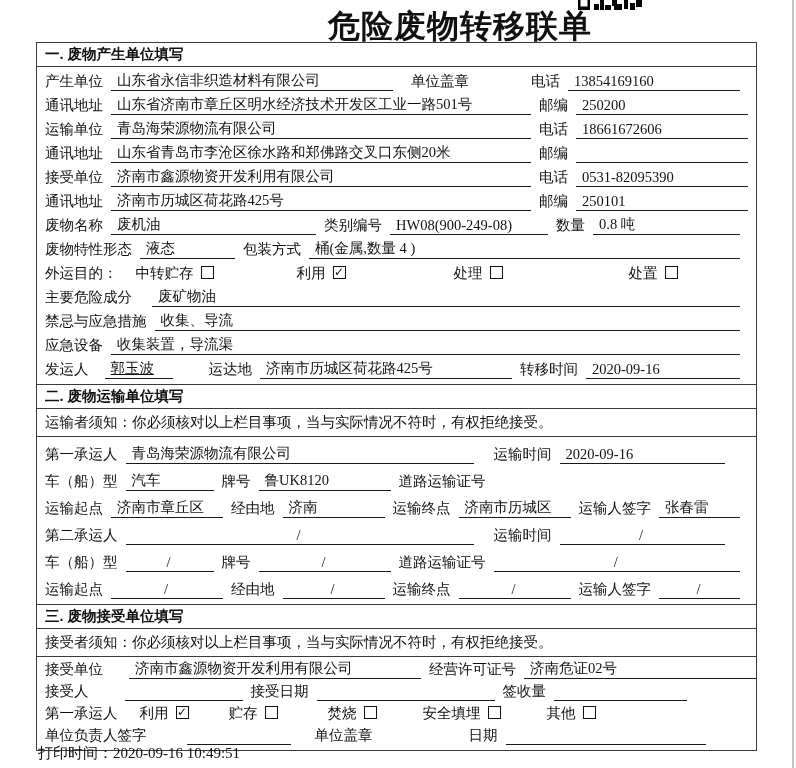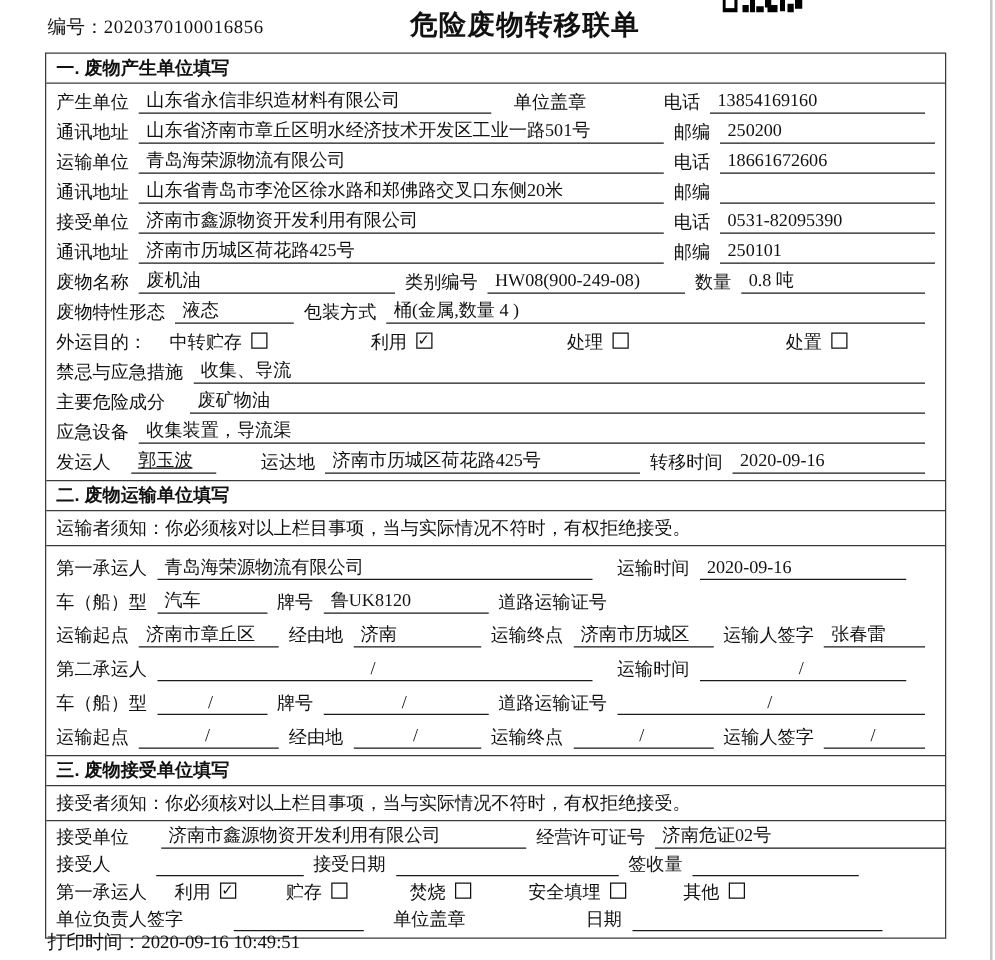--- a/index.html
+++ b/index.html
@@ -6,21 +6,21 @@
   body { background:#ffffff; }
   .page {
     position:relative; width:796px; height:768px; background:#ffffff;
     font-family:"Liberation Serif","DejaVu Serif",serif; color:#111;
     overflow:hidden;
   }
   .edge-line { position:absolute; right:2px; top:0; width:2px; height:768px; background:#c6c6c6; }
   .serial { position:absolute; left:38px; top:12px; font-size:15px; white-space:nowrap; }
   .serial .num { font-family:"Liberation Serif","DejaVu Serif",serif; letter-spacing:0.5px; }
   .title {
-    position:absolute; left:328px; top:5px; font-size:22px; font-weight:bold;
+    position:absolute; left:328px; top:5px; font-size:32px; font-weight:bold;
     font-family:"Liberation Sans","DejaVu Sans",sans-serif; letter-spacing:1px; white-space:nowrap;
   }
   .qr-frag { position:absolute; left:578px; top:0; width:64px; height:10px; }
   .form-table {
     position:absolute; left:36px; top:42px; width:721px;
     border:1px solid #3a3a3a; background:#fff;
   }
   .sec { border-bottom:1px solid #3a3a3a; }
   .sec:last-child { border-bottom:none; }
   .sec-header {
@@ -51,23 +51,20 @@
     font-size:12px; line-height:11px; position:relative; top:-1px;
     font-family:"DejaVu Sans",sans-serif;
   }
   .print-line { position:absolute; left:38px; top:744px; font-size:15px; white-space:nowrap; }
 </style>
 </head>
 <body>
 
 <div class="page">
 
-  <div class="serial">
-    <span>编号：</span><span class="num">2020370100016856</span>
-  </div>
 
   <div class="title">危险废物转移联单</div>
 
   <svg class="qr-frag" viewBox="0 0 64 10" xmlns="http://www.w3.org/2000/svg">
     <rect x="0" y="0" width="12" height="10" fill="#000"></rect>
     <rect x="2.5" y="0" width="7" height="6.5" fill="#fff"></rect>
     <rect x="16" y="4" width="5" height="6" fill="#000"></rect>
     <rect x="22" y="0" width="4" height="10" fill="#000"></rect>
     <rect x="27" y="5" width="6" height="5" fill="#000"></rect>
     <rect x="34" y="0" width="5" height="6" fill="#000"></rect>
@@ -157,27 +154,27 @@
               <span>处理</span>
               <span class="box"></span>
             </span>
             <span class="gapseg" style="width: 118px;"></span>
             <span class="chkwrap">
               <span>处置</span>
               <span class="box"></span>
             </span>
           </div>
           <div class="frow">
-            <span class="lbl">禁忌与应急措施</span>
-            <span class="fld flex1">收集、导流</span>
-          </div>
-          <div class="frow">
             <span class="lbl">主要危险成分</span>
             <span class="gapseg" style="width: 12px;"></span>
             <span class="fld flex1">废矿物油</span>
+          </div>
+          <div class="frow">
+            <span class="lbl">禁忌与应急措施</span>
+            <span class="fld flex1">收集、导流</span>
           </div>
           <div class="frow">
             <span class="lbl">应急设备</span>
             <span class="fld flex1">收集装置，导流渠</span>
           </div>
           <div class="frow">
             <span class="lbl">发运人</span>
             <span class="gapseg" style="width: 8px;"></span>
             <span class="fld" style="width: 68px; text-decoration: underline;">郭玉波</span>
             <span class="gapseg" style="width: 28px;"></span>

